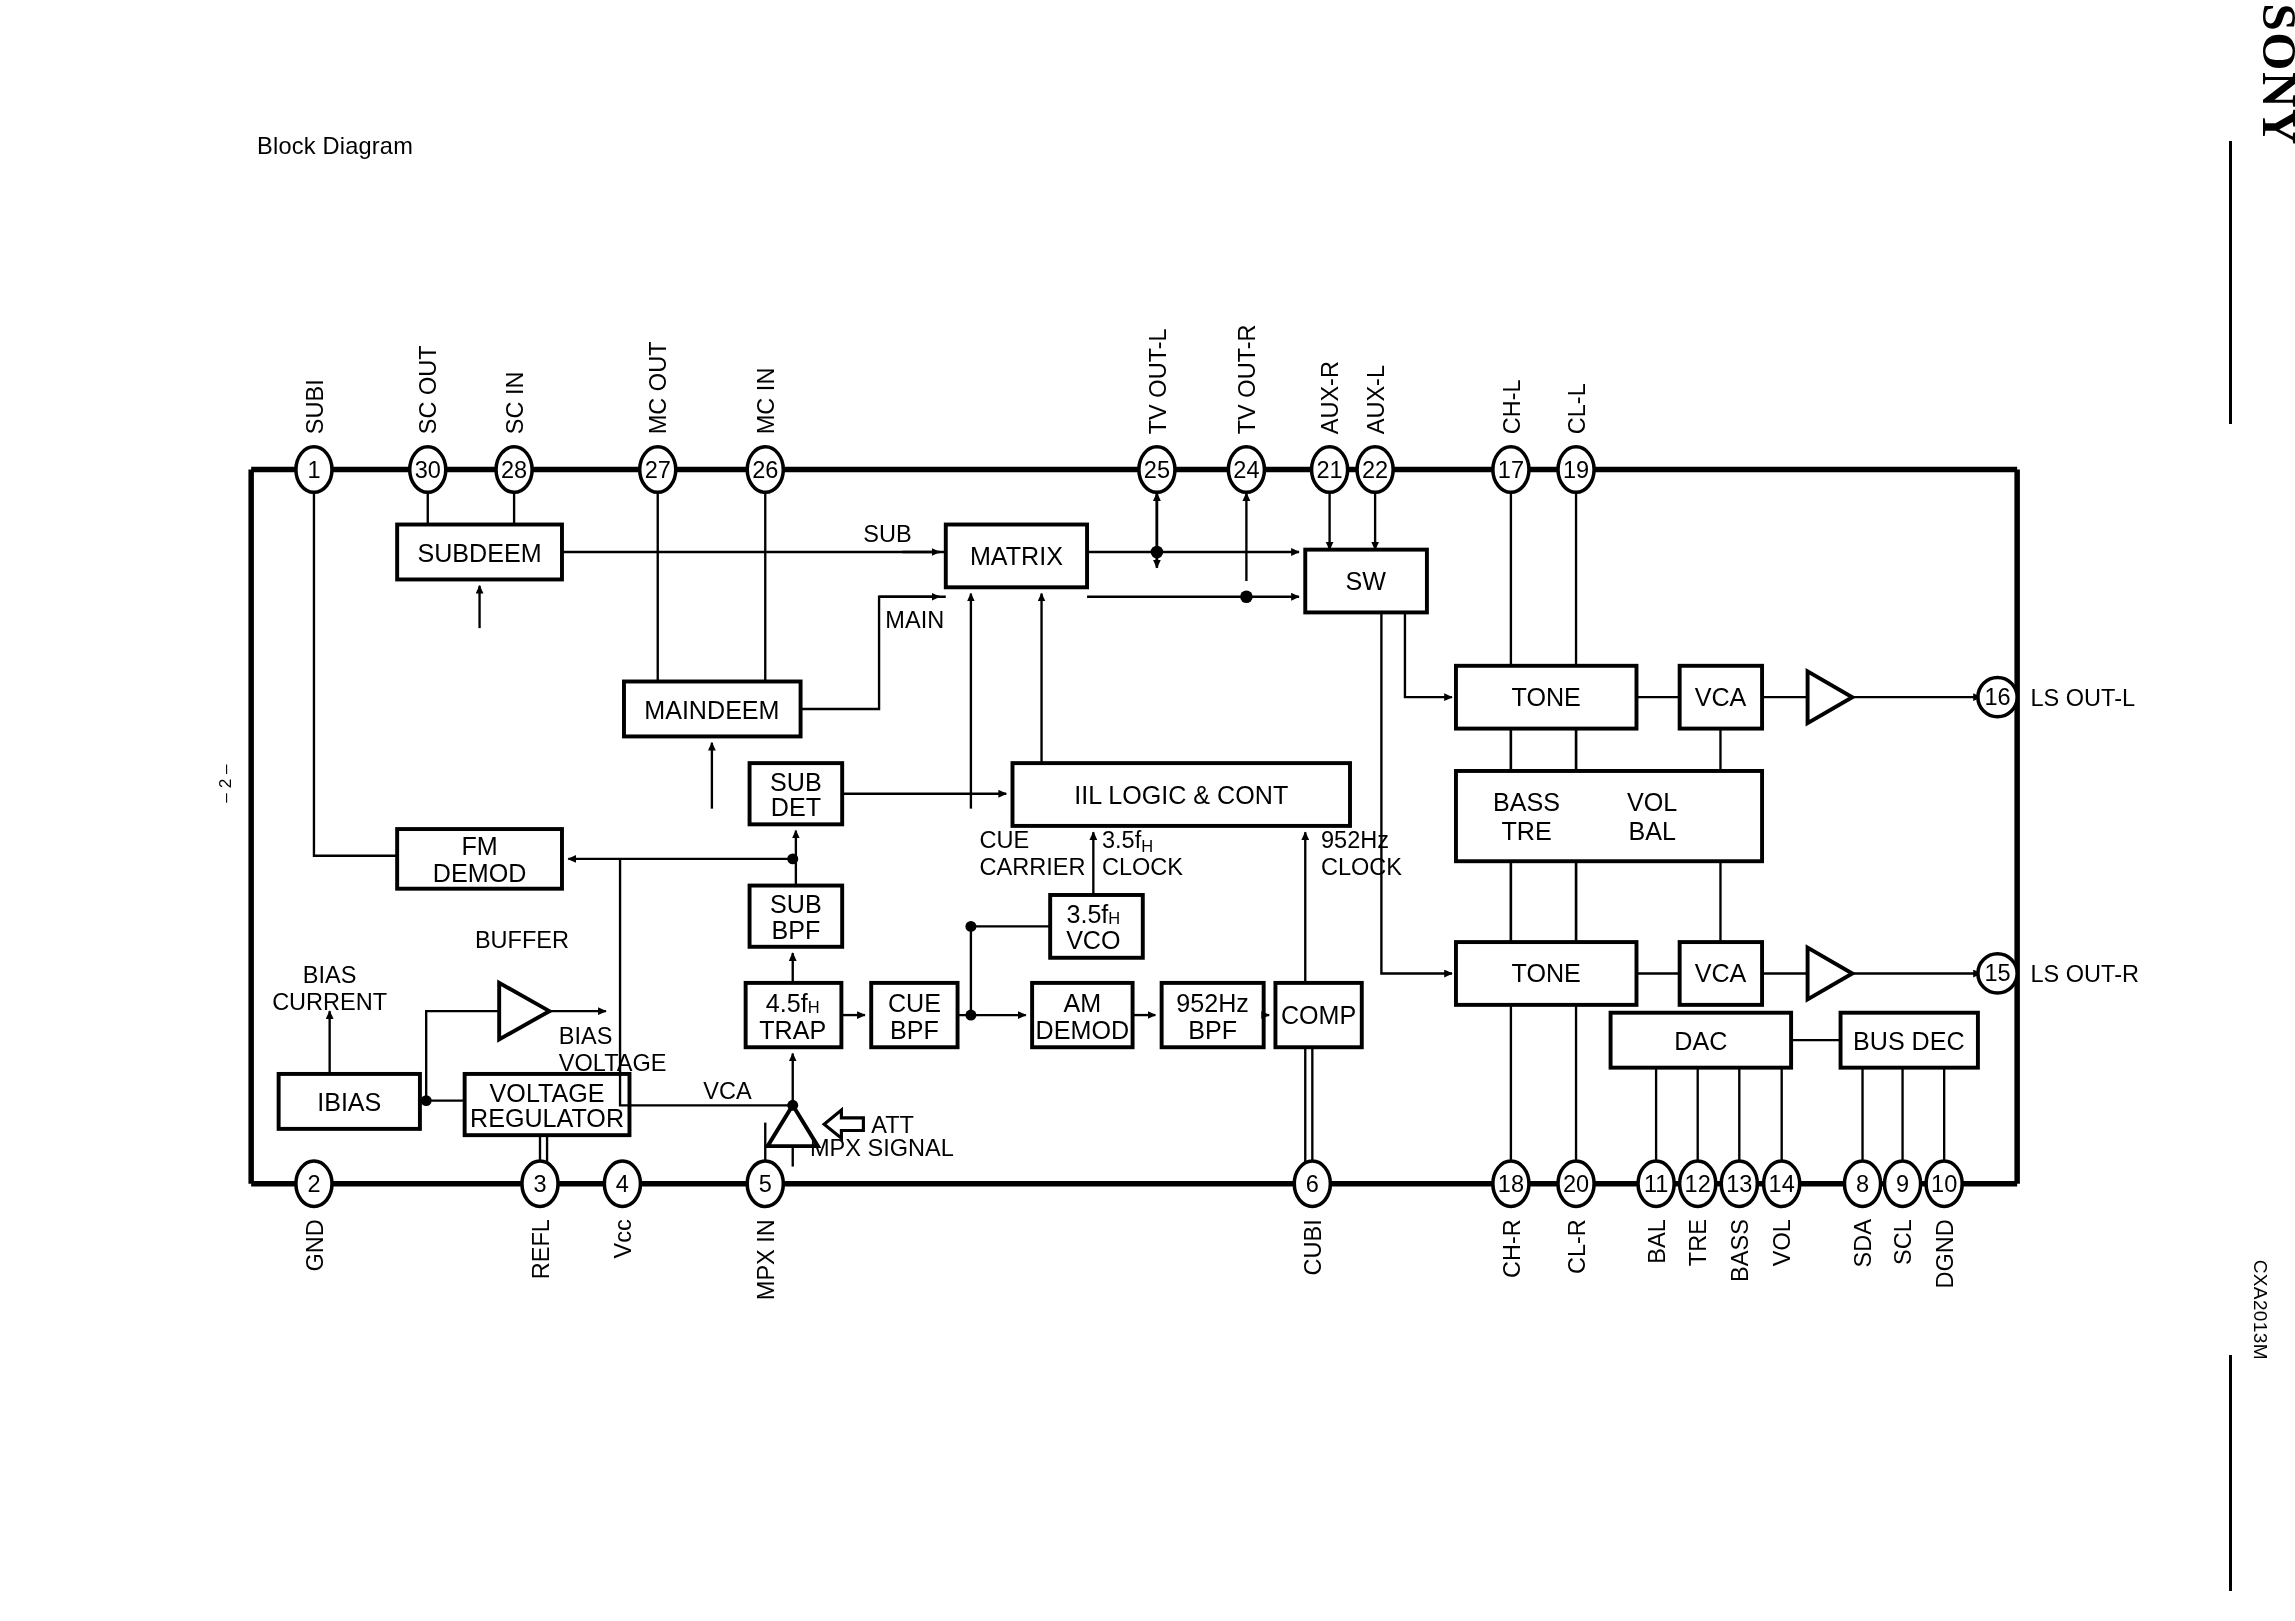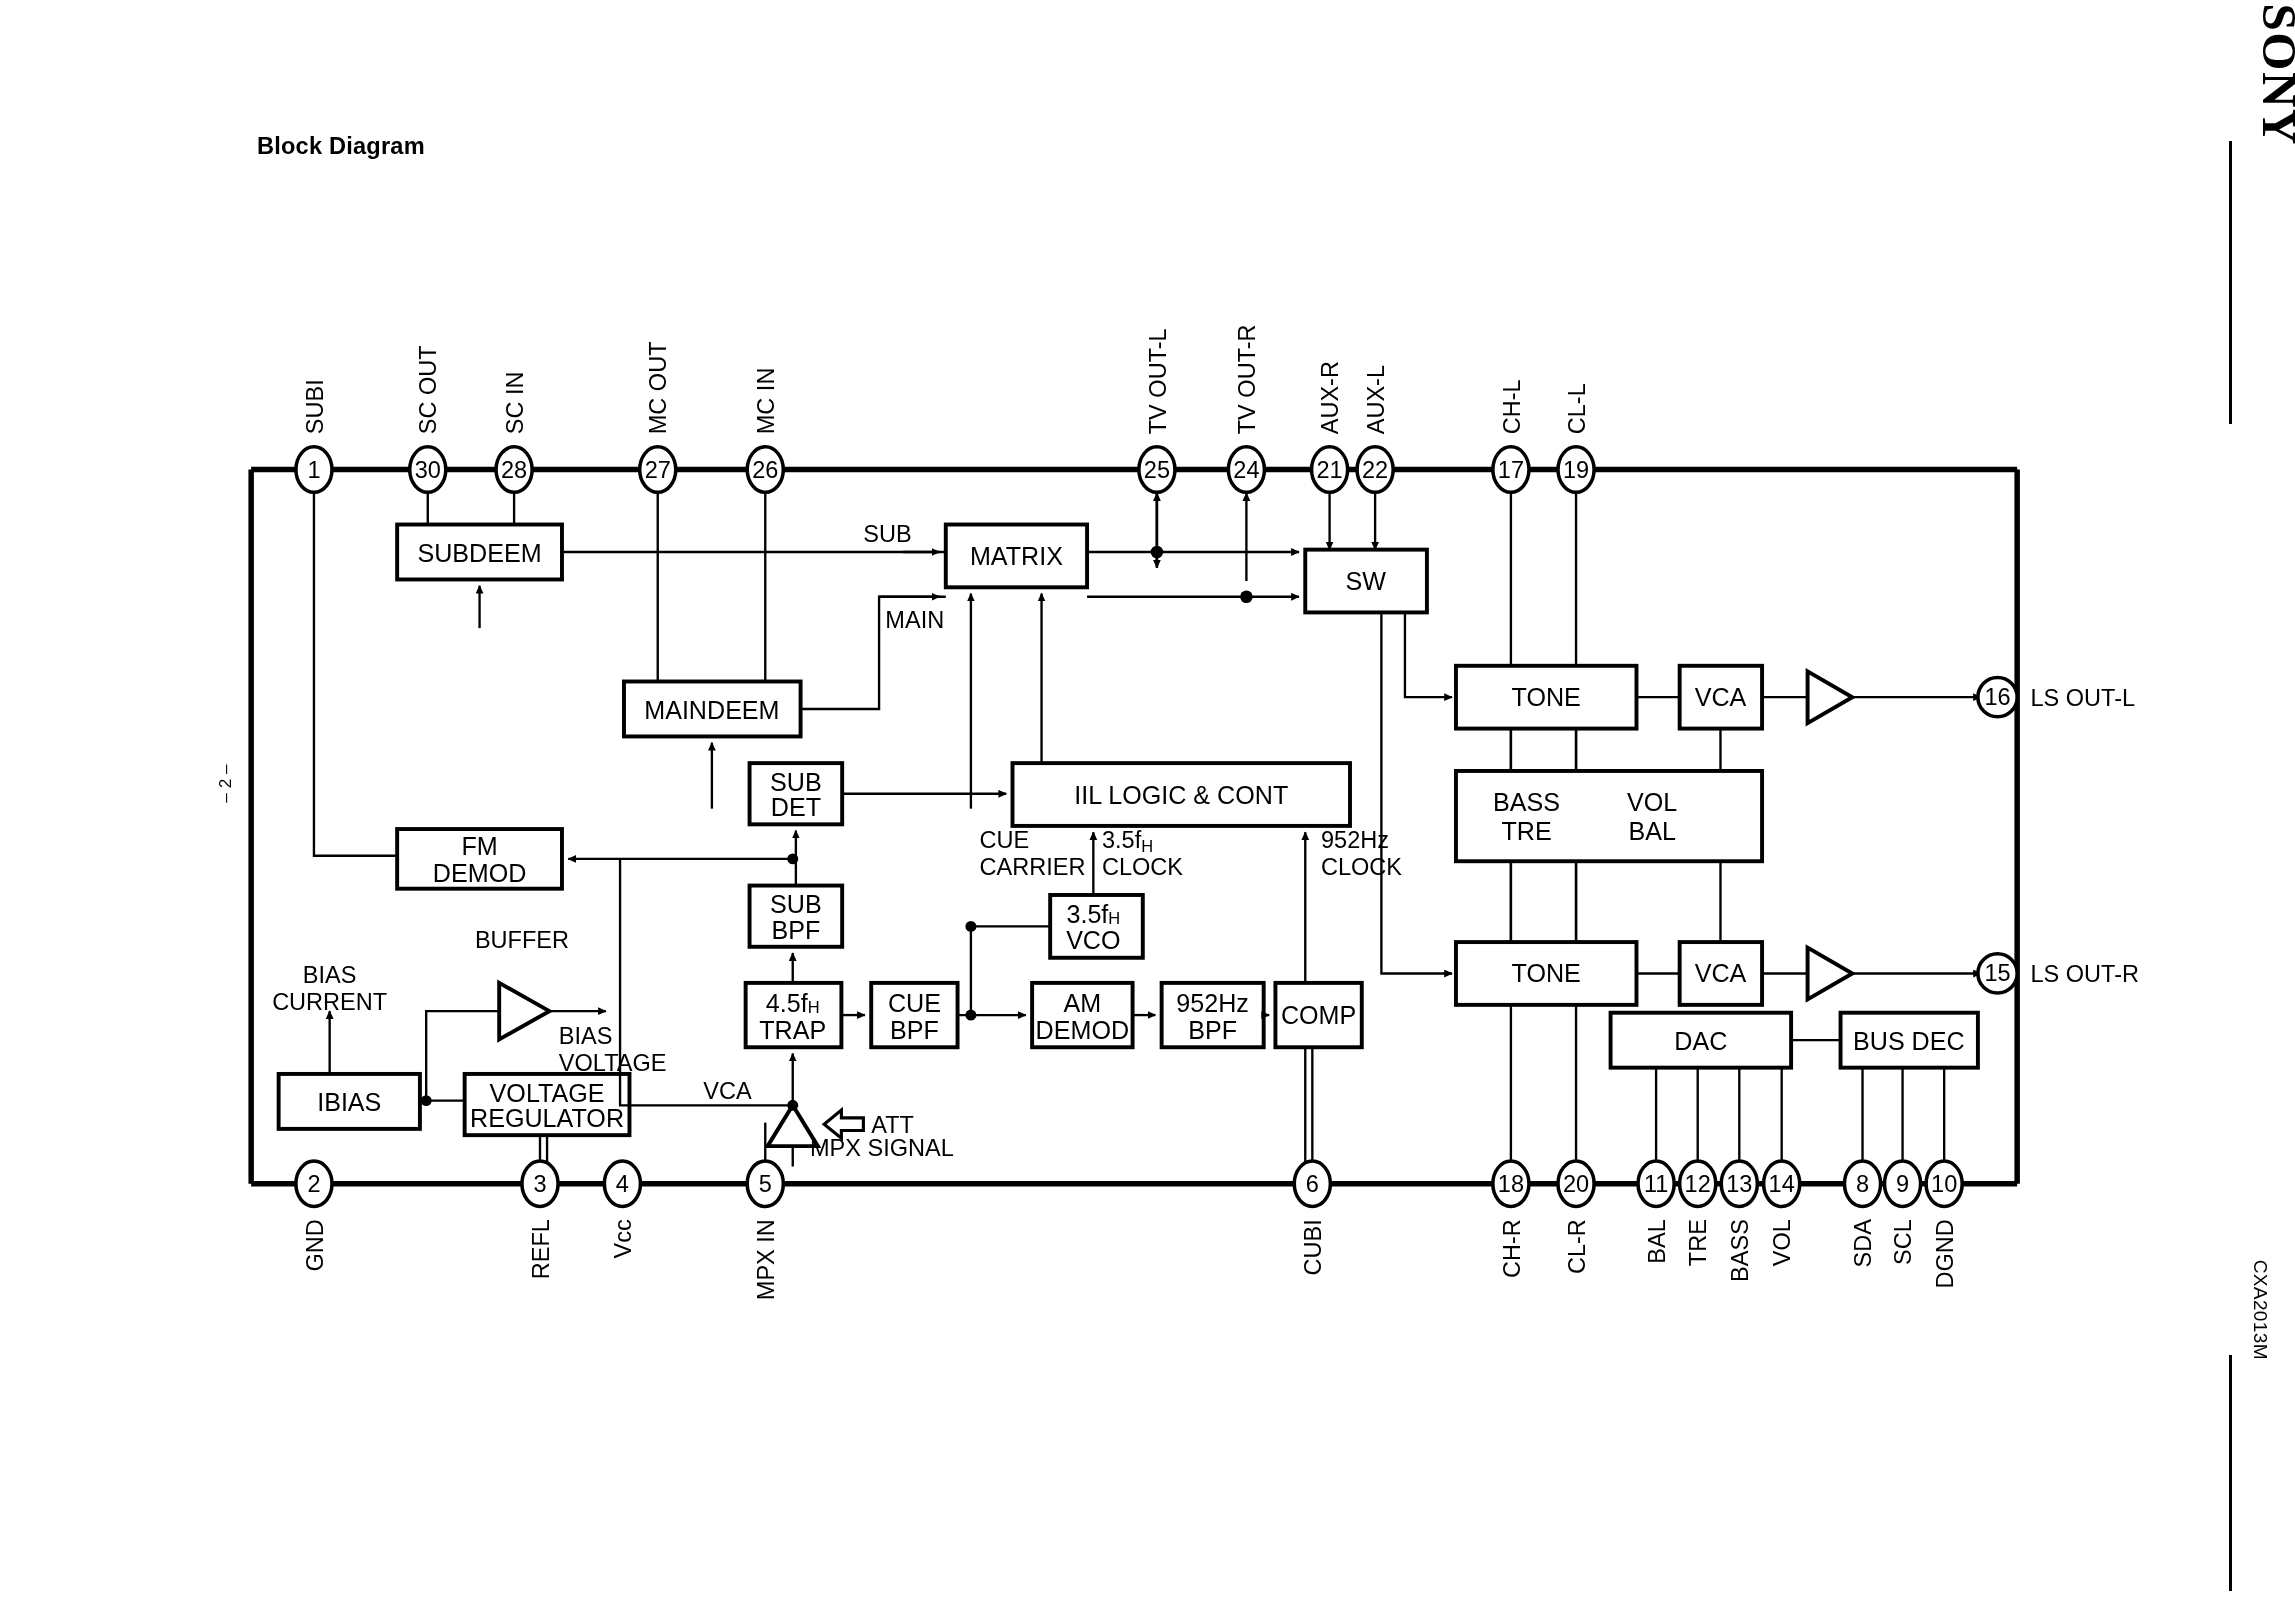--- a/index.html
+++ b/index.html
@@ -4,21 +4,21 @@
 <title>Block Diagram - CXA2013M</title>
 <style>
   html,body{margin:0;padding:0;background:#ffffff;}
   body{
     width:2295px;height:1622px;position:relative;overflow:hidden;
     font-family:"Liberation Sans",sans-serif;color:#000;
   }
   #sheet{position:absolute;left:0;top:0;width:2295px;height:1622px;}
   .page-title{
     position:absolute;left:257px;top:133px;
-    font-size:23.6px;font-weight:bold;letter-spacing:0.2px;
+    font-size:23.6px;font-weight:normal;letter-spacing:0.2px;
   }
   .side-rule{
     position:absolute;background:#000;
   }
   .sony-logo{
     position:absolute;right:44px;top:146px;
     font-family:"Liberation Serif",serif;
     font-size:49px;font-weight:bold;letter-spacing:1.6px;
     transform-origin:right top;
     transform:rotate(90deg) translate(0,-100%);

